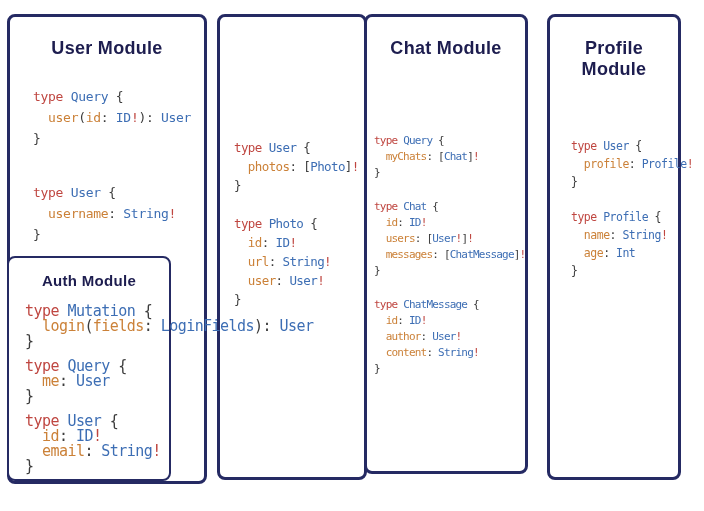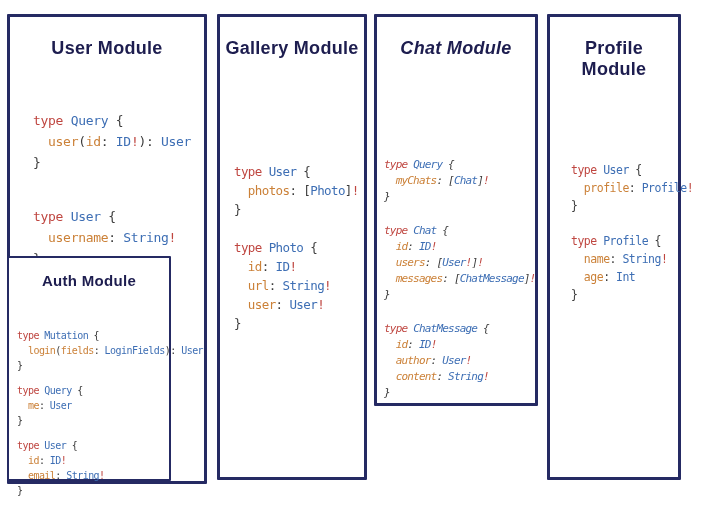--- a/index.html
+++ b/index.html
@@ -2,68 +2,66 @@
 <html style="--border-navy: #252a63; --title-navy: #1d1d4f; --keyword-red: #bf4640; --type-blue: #3d6eb4; --field-orange: #cb8138; --punct-gray: #3c3c3c;"><head>
 <meta charset="utf-8">
 <style>
   html,body { margin:0; padding:0; background:#ffffff; }
   #canvas {
     position:relative; width:704px; height:511px; background:#ffffff;
     overflow:hidden; font-family:"Liberation Sans", sans-serif;
   }
   .module {
     position:absolute; background:#ffffff; box-sizing:border-box;
-    border:3px solid var(--border-navy, #252a63); border-radius:1px;
+    border:3px solid var(--border-navy, #252a63); border-radius:8px;
   }
   .module-title {
     position:absolute; left:0; right:0; top:21px; margin:0;
     text-align:center; font-size:18px; font-weight:700;
     color:var(--title-navy, #1d1d4f); letter-spacing:0.3px;
     font-family:"Liberation Sans", sans-serif;
   }
   .code {
     position:absolute; white-space:pre; color:var(--punct-gray, #3c3c3c);
     font-family:"DejaVu Sans Mono","Liberation Mono",monospace;
-    margin-top:24px;
   }
   .code-block + .code-block { margin-top: var(--gap, 20px); }
   .code-line { white-space:pre; }
   .t-kw  { color:var(--keyword-red, #bf4640); }
   .t-typ { color:var(--type-blue, #3d6eb4); }
   .t-fld { color:var(--field-orange, #cb8138); }
   .t-pun { color:var(--punct-gray, #3c3c3c); }
 
   #mod-user    { left:7px;   top:14px;  width:200px; height:470px; }
   #mod-user .code    { top:69px;  left:23px; font-size:13px;   line-height:21px; letter-spacing:-0.3px;  --gap:33px; }
 
   #mod-gallery { left:217px; top:14px;  width:150px; height:466px; }
   #mod-gallery .code { top:121px; left:14px; font-size:12.5px; line-height:19px; letter-spacing:-0.6px;  --gap:19px; }
 
-  #mod-chat    { left:374px; top:14px;  width:164px; height:392px;font-style:italic; }
+  #mod-chat    { left:364px; top:14px;  width:164px; height:460px; }
   #mod-chat .code    { top:116px; left:7px;  font-size:11px;   line-height:16px; letter-spacing:-0.8px;  --gap:18px; }
 
   #mod-profile { left:547px; top:14px;  width:134px; height:466px; }
   #mod-profile .code { top:120px; left:21px; font-size:11.5px; line-height:18px; letter-spacing:-0.5px;  --gap:17px; }
 
   #mod-auth    { left:7px;   top:256px; width:164px; height:225px; border-width:2px; z-index:2; }
   #mod-auth .module-title { top:14px; font-size:15px; }
-  #mod-auth .code    { top:46px;  left:8px;  font-size:10px;  line-height:15px; letter-spacing:-0.55px; --gap:10px; }
+  #mod-auth .code    { top:46px;  left:16px;  font-size:15px;  line-height:15px; letter-spacing:-0.55px; --gap:10px; }
 </style>
 </head>
 <body>
 
 <div id="canvas">
 
   <section class="module" id="mod-user">
     <h2 class="module-title">User Module</h2>
     <div class="code"><div class="code-block"><div class="code-line"><span class="t-kw">type </span><span class="t-typ">Query </span><span class="t-pun">{</span></div><div class="code-line"><span class="t-pun">  </span><span class="t-fld">user</span><span class="t-pun">(</span><span class="t-fld">id</span><span class="t-pun">: </span><span class="t-typ">ID</span><span class="t-kw">!</span><span class="t-pun">): </span><span class="t-typ">User</span></div><div class="code-line"><span class="t-pun">}</span></div></div><div class="code-block"><div class="code-line"><span class="t-kw">type </span><span class="t-typ">User </span><span class="t-pun">{</span></div><div class="code-line"><span class="t-pun">  </span><span class="t-fld">username</span><span class="t-pun">: </span><span class="t-typ">String</span><span class="t-kw">!</span></div><div class="code-line"><span class="t-pun">}</span></div></div></div>
   </section>
 
   <section class="module" id="mod-gallery">
-    <h2 class="module-title">Gallery Module</h2>
     <div class="code"><div class="code-block"><div class="code-line"><span class="t-kw">type </span><span class="t-typ">User </span><span class="t-pun">{</span></div><div class="code-line"><span class="t-pun">  </span><span class="t-fld">photos</span><span class="t-pun">: [</span><span class="t-typ">Photo</span><span class="t-pun">]</span><span class="t-kw">!</span></div><div class="code-line"><span class="t-pun">}</span></div></div><div class="code-block"><div class="code-line"><span class="t-kw">type </span><span class="t-typ">Photo </span><span class="t-pun">{</span></div><div class="code-line"><span class="t-pun">  </span><span class="t-fld">id</span><span class="t-pun">: </span><span class="t-typ">ID</span><span class="t-kw">!</span></div><div class="code-line"><span class="t-pun">  </span><span class="t-fld">url</span><span class="t-pun">: </span><span class="t-typ">String</span><span class="t-kw">!</span></div><div class="code-line"><span class="t-pun">  </span><span class="t-fld">user</span><span class="t-pun">: </span><span class="t-typ">User</span><span class="t-kw">!</span></div><div class="code-line"><span class="t-pun">}</span></div></div></div>
   </section>
 
   <section class="module" id="mod-chat">
     <h2 class="module-title">Chat Module</h2>
     <div class="code"><div class="code-block"><div class="code-line"><span class="t-kw">type </span><span class="t-typ">Query </span><span class="t-pun">{</span></div><div class="code-line"><span class="t-pun">  </span><span class="t-fld">myChats</span><span class="t-pun">: [</span><span class="t-typ">Chat</span><span class="t-pun">]</span><span class="t-kw">!</span></div><div class="code-line"><span class="t-pun">}</span></div></div><div class="code-block"><div class="code-line"><span class="t-kw">type </span><span class="t-typ">Chat </span><span class="t-pun">{</span></div><div class="code-line"><span class="t-pun">  </span><span class="t-fld">id</span><span class="t-pun">: </span><span class="t-typ">ID</span><span class="t-kw">!</span></div><div class="code-line"><span class="t-pun">  </span><span class="t-fld">users</span><span class="t-pun">: [</span><span class="t-typ">User</span><span class="t-kw">!</span><span class="t-pun">]</span><span class="t-kw">!</span></div><div class="code-line"><span class="t-pun">  </span><span class="t-fld">messages</span><span class="t-pun">: [</span><span class="t-typ">ChatMessage</span><span class="t-pun">]</span><span class="t-kw">!</span></div><div class="code-line"><span class="t-pun">}</span></div></div><div class="code-block"><div class="code-line"><span class="t-kw">type </span><span class="t-typ">ChatMessage </span><span class="t-pun">{</span></div><div class="code-line"><span class="t-pun">  </span><span class="t-fld">id</span><span class="t-pun">: </span><span class="t-typ">ID</span><span class="t-kw">!</span></div><div class="code-line"><span class="t-pun">  </span><span class="t-fld">author</span><span class="t-pun">: </span><span class="t-typ">User</span><span class="t-kw">!</span></div><div class="code-line"><span class="t-pun">  </span><span class="t-fld">content</span><span class="t-pun">: </span><span class="t-typ">String</span><span class="t-kw">!</span></div><div class="code-line"><span class="t-pun">}</span></div></div></div>
   </section>
 
   <section class="module" id="mod-profile">
     <h2 class="module-title">Profile Module</h2>

